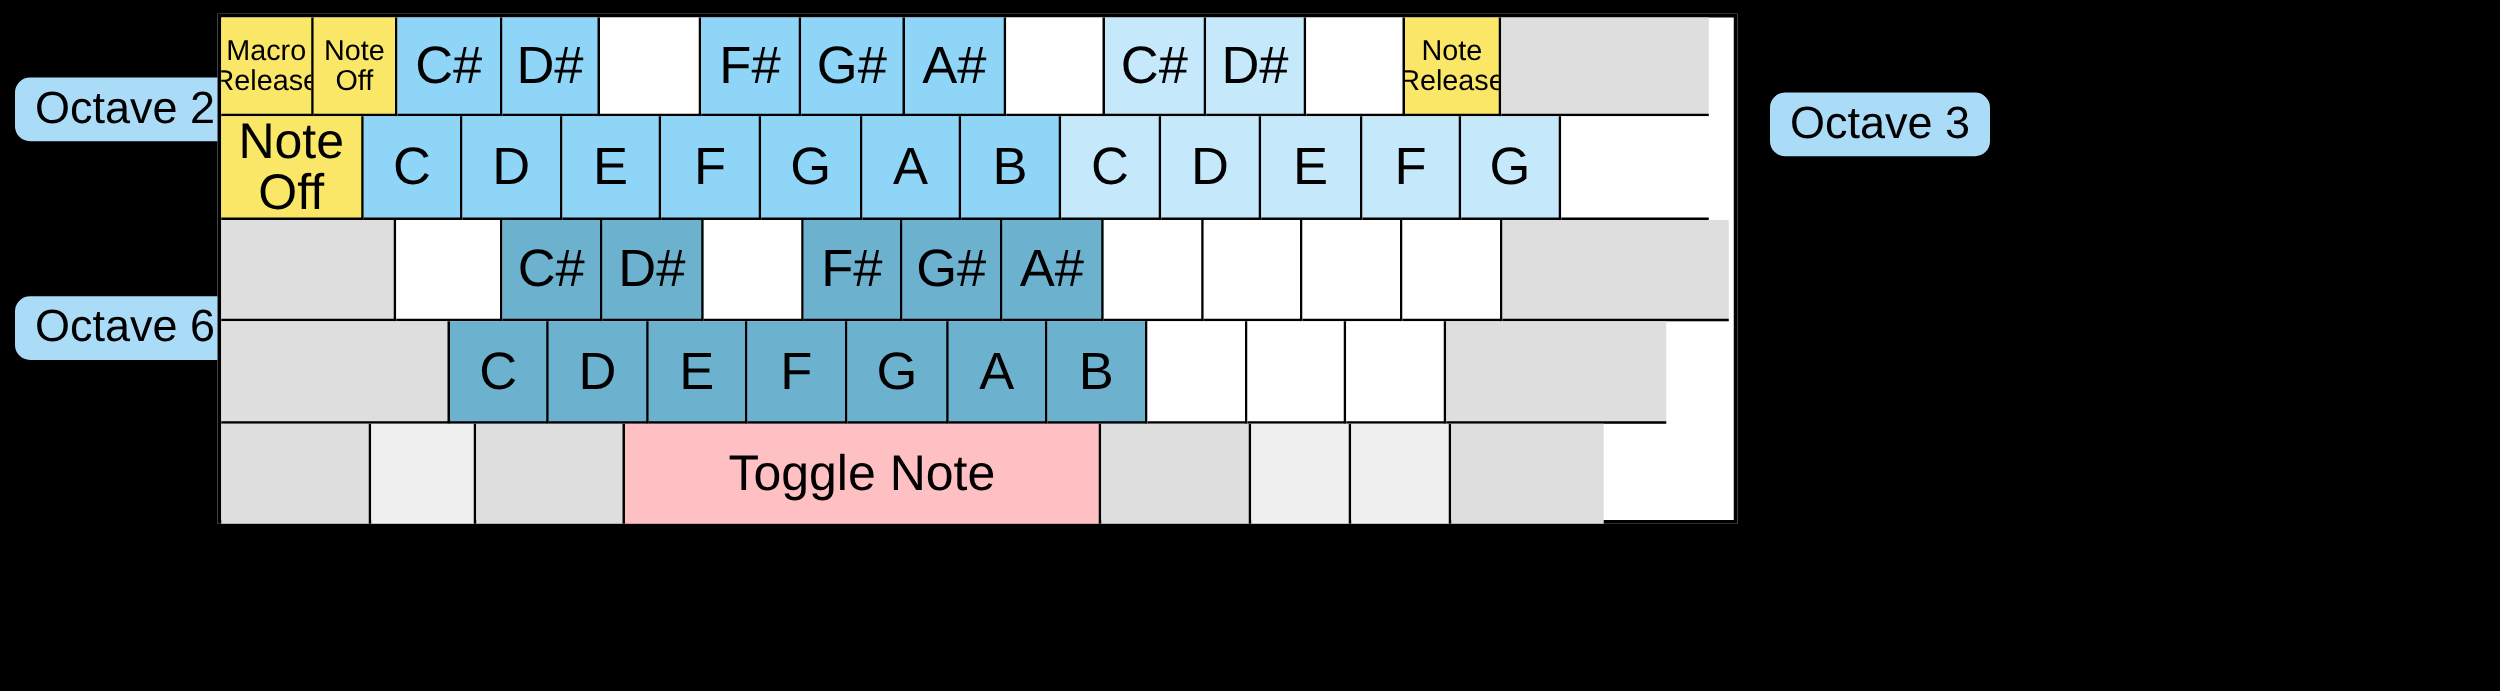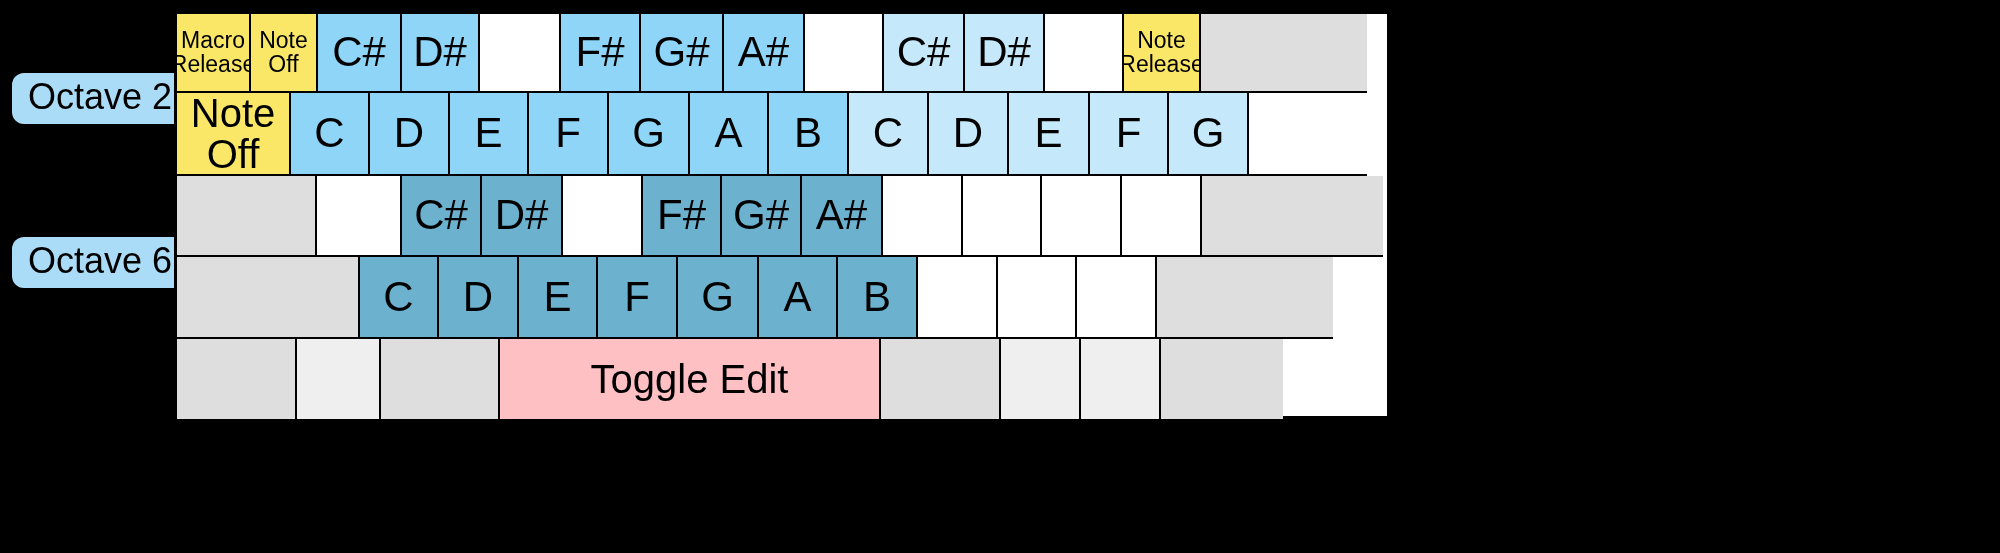--- a/index.html
+++ b/index.html
@@ -85,33 +85,34 @@
   .octave-pill {
     position: absolute;
     background: #abdcf7;
     border-radius: 12px;
     color: #000;
     font-size: 36px;
     padding: 5px 16px 8px 16px;
     white-space: nowrap;
     line-height: 1.05;
   }
-  #octave2-label { left: 12px; top: 73px; }
+  #octave2-label { left: 12px; top: 62px; }
   #octave1-label { left: 12px; top: 237px; }
   #octave3-label { left: 1416px; top: 74px; }
 </style>
 </head>
 <body>
 
 <div id="stage">
 
   <div class="octave-pill" id="octave2-label">Octave 2</div>
 
   <div class="octave-pill" id="octave1-label">Octave 6</div>
 
+  <div class="octave-pill" id="octave3-label">Octave 3</div>
 
   <div class="keyboard" id="keyboard">
     <div class="krow r0">
         <div class="key f-yellow sz-sm" style="width: 74px;">Macro
 Release</div>
         <div class="key f-yellow sz-sm" style="width: 67px;">Note
 Off</div>
         <div class="key f-blue sz-xl" style="width: 84px;">C#</div>
         <div class="key f-blue sz-xl" style="width: 78px;">D#</div>
         <div class="key f-white sz-md" style="width: 81px;"></div>
@@ -169,21 +170,21 @@
         <div class="key f-blue-d sz-xl" style="width: 80px;">B</div>
         <div class="key f-white sz-md" style="width: 80px;"></div>
         <div class="key f-white sz-md" style="width: 79px;"></div>
         <div class="key f-white sz-md" style="width: 80px;"></div>
         <div class="key f-gray sz-md" style="width: 176px;"></div>
       </div>
     <div class="krow r4">
         <div class="key f-gray sz-md" style="width: 120px;"></div>
         <div class="key f-gray2 sz-md" style="width: 84px;"></div>
         <div class="key f-gray sz-md" style="width: 119px;"></div>
-        <div class="key f-pink sz-lg" style="width: 381px;">Toggle Edit</div>
+        <div class="key f-pink sz-lg" style="width: 381px;">Toggle Note</div>
         <div class="key f-gray sz-md" style="width: 120px;"></div>
         <div class="key f-gray2 sz-md" style="width: 80px;"></div>
         <div class="key f-gray2 sz-md" style="width: 80px;"></div>
         <div class="key f-gray sz-md" style="width: 122px;"></div>
       </div>
   </div>
 
 </div>
 
 </body></html>

